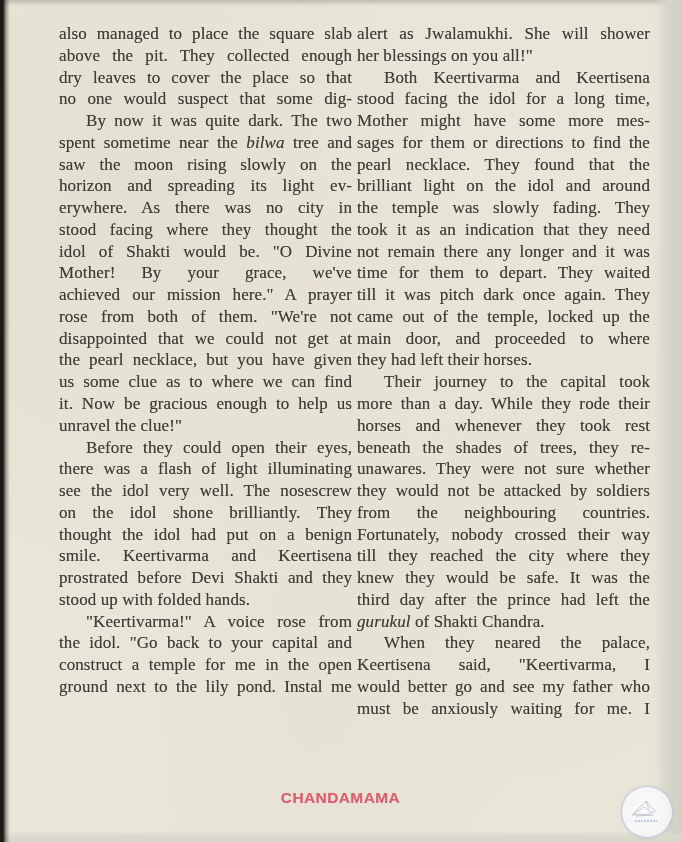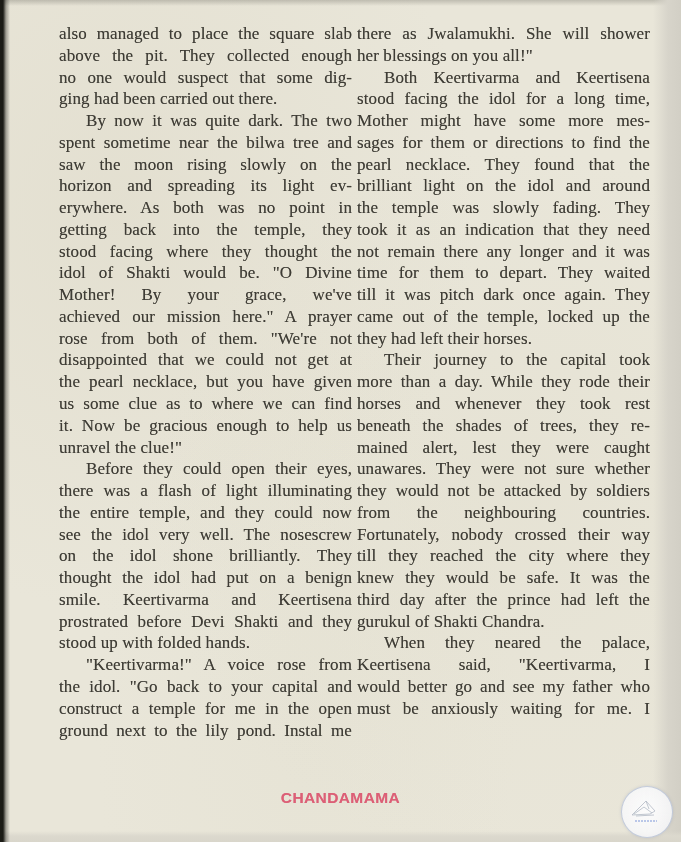--- a/index.html
+++ b/index.html
@@ -47,21 +47,21 @@
   .line {
     height: 21.77px; line-height: 21.77px;
     overflow: hidden;
     text-align: justify;
     text-align-last: justify;
     letter-spacing: 0.1px;
     text-shadow: 0 0 0.6px rgba(62,60,53,0.55);
   }
   .line.last { text-align-last: left; }
   .line.indent { text-indent: 27px; }
-  .em { }
+  .em { font-style: italic; }
   
   .footer-title {
     position: absolute; left: 0; top: 789px; width: 100%;
     text-align: center;
     font-family: "Liberation Sans", sans-serif;
     font-weight: bold;
     font-size: 15.5px;
     letter-spacing: 0.4px;
     text-shadow: 0 0 0.6px rgba(220,95,118,0.6);
   }
@@ -81,74 +81,72 @@
 <div class="page">
 
   <div class="edge-top"></div>
   <div class="edge-right"></div>
   <div class="edge-bottom"></div>
   <div class="edge-left"></div>
 
   <div class="column column-left" style="color: rgb(62, 60, 53);">
       <div class="line"><span>also managed to place the square slab</span></div>
       <div class="line"><span>above the pit. They collected enough</span></div>
+      <div class="line"><span>dry leaves to cover the place so that</span></div>
       <div class="line"><span>no one would suspect that some dig-</span></div>
-      <div class="line last"><span>ging had been carried out there.</span></div>
       <div class="line indent"><span>By now it was quite dark. The two</span></div>
       <div class="line"><span>spent sometime near the </span><span class="em">bilwa</span><span> tree and</span></div>
       <div class="line"><span>saw the moon rising slowly on the</span></div>
       <div class="line"><span>horizon and spreading its light ev-</span></div>
-      <div class="line"><span>erywhere. As both was no point in</span></div>
-      <div class="line"><span>getting back into the temple, they</span></div>
+      <div class="line"><span>erywhere. As there was no city in</span></div>
       <div class="line"><span>stood facing where they thought the</span></div>
       <div class="line"><span>idol of Shakti would be. "O Divine</span></div>
       <div class="line"><span>Mother! By your grace, we've</span></div>
       <div class="line"><span>achieved our mission here." A prayer</span></div>
       <div class="line"><span>rose from both of them. "We're not</span></div>
       <div class="line"><span>disappointed that we could not get at</span></div>
       <div class="line"><span>the pearl necklace, but you have given</span></div>
       <div class="line"><span>us some clue as to where we can find</span></div>
       <div class="line"><span>it. Now be gracious enough to help us</span></div>
       <div class="line last"><span>unravel the clue!"</span></div>
       <div class="line indent"><span>Before they could open their eyes,</span></div>
       <div class="line"><span>there was a flash of light illuminating</span></div>
-      <div class="line"><span>the entire temple, and they could now</span></div>
       <div class="line"><span>see the idol very well. The nosescrew</span></div>
       <div class="line"><span>on the idol shone brilliantly. They</span></div>
       <div class="line"><span>thought the idol had put on a benign</span></div>
       <div class="line"><span>smile. Keertivarma and Keertisena</span></div>
       <div class="line"><span>prostrated before Devi Shakti and they</span></div>
       <div class="line last"><span>stood up with folded hands.</span></div>
       <div class="line indent"><span>"Keertivarma!" A voice rose from</span></div>
       <div class="line"><span>the idol. "Go back to your capital and</span></div>
       <div class="line"><span>construct a temple for me in the open</span></div>
       <div class="line"><span>ground next to the lily pond. Instal me</span></div>
     </div>
 
   <div class="column column-right" style="color: rgb(62, 60, 53);">
-      <div class="line"><span>there as Jwalamukhi. She will shower</span></div>
+      <div class="line"><span>alert as Jwalamukhi. She will shower</span></div>
       <div class="line last"><span>her blessings on you all!"</span></div>
       <div class="line indent"><span>Both Keertivarma and Keertisena</span></div>
       <div class="line"><span>stood facing the idol for a long time,</span></div>
       <div class="line"><span>Mother might have some more mes-</span></div>
       <div class="line"><span>sages for them or directions to find the</span></div>
       <div class="line"><span>pearl necklace. They found that the</span></div>
       <div class="line"><span>brilliant light on the idol and around</span></div>
       <div class="line"><span>the temple was slowly fading. They</span></div>
       <div class="line"><span>took it as an indication that they need</span></div>
       <div class="line"><span>not remain there any longer and it was</span></div>
       <div class="line"><span>time for them to depart. They waited</span></div>
       <div class="line"><span>till it was pitch dark once again. They</span></div>
       <div class="line"><span>came out of the temple, locked up the</span></div>
+      <div class="line"><span>main door, and proceeded to where</span></div>
       <div class="line last"><span>they had left their horses.</span></div>
       <div class="line indent"><span>Their journey to the capital took</span></div>
       <div class="line"><span>more than a day. While they rode their</span></div>
       <div class="line"><span>horses and whenever they took rest</span></div>
       <div class="line"><span>beneath the shades of trees, they re-</span></div>
-      <div class="line"><span>mained alert, lest they were caught</span></div>
       <div class="line"><span>unawares. They were not sure whether</span></div>
       <div class="line"><span>they would not be attacked by soldiers</span></div>
       <div class="line"><span>from the neighbouring countries.</span></div>
       <div class="line"><span>Fortunately, nobody crossed their way</span></div>
       <div class="line"><span>till they reached the city where they</span></div>
       <div class="line"><span>knew they would be safe. It was the</span></div>
       <div class="line"><span>third day after the prince had left the</span></div>
       <div class="line last"><span class="em">gurukul</span><span> of Shakti Chandra.</span></div>
       <div class="line indent"><span>When they neared the palace,</span></div>
       <div class="line"><span>Keertisena said, "Keertivarma, I</span></div>

